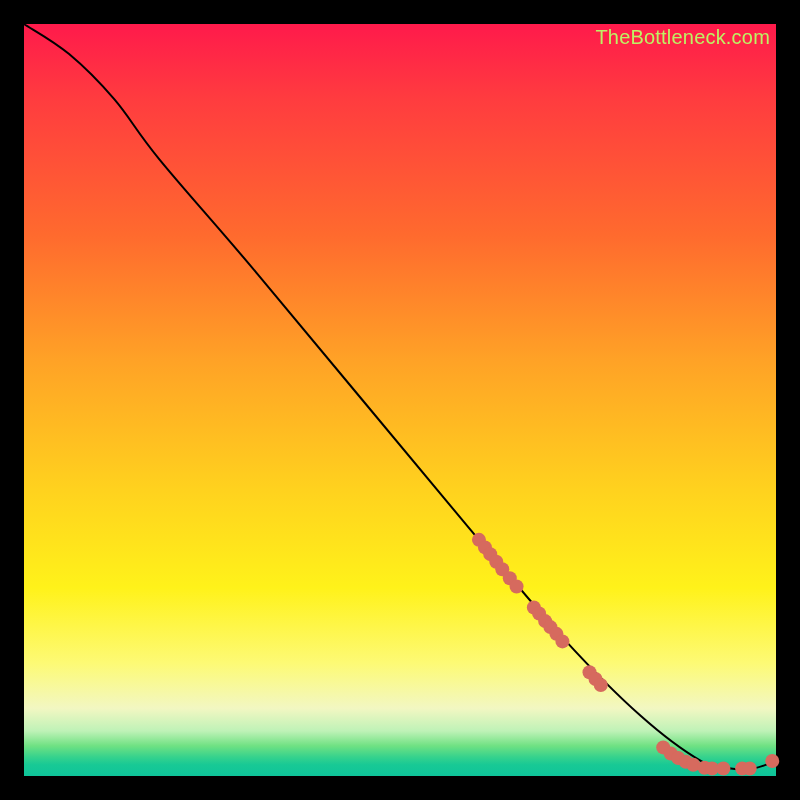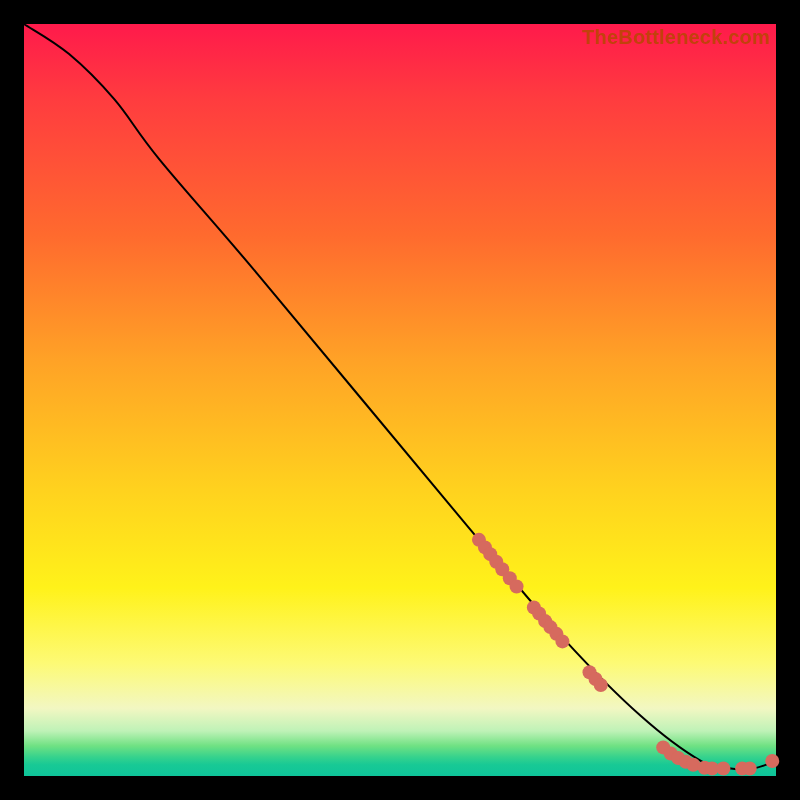--- a/index.html
+++ b/index.html
@@ -40,23 +40,23 @@
       #6fe183 96%,
       #35d28d 97.5%,
       #18c995 98.5%,
       #0ec49a 100%
     );
   }
   .watermark {
     position: absolute;
     top: 2px;
     right: 6px;
-    color: #c2410c;
+    color: #bef264;
     font-size: 20px;
-    font-weight: 700;
+    font-weight: 400;
     letter-spacing: 0.2px;
     pointer-events: none;
     margin-left: 31px;
   }
   svg.plot {
     position: absolute;
     left: 0;
     top: 0;
     width: 100%;
     height: 100%;

